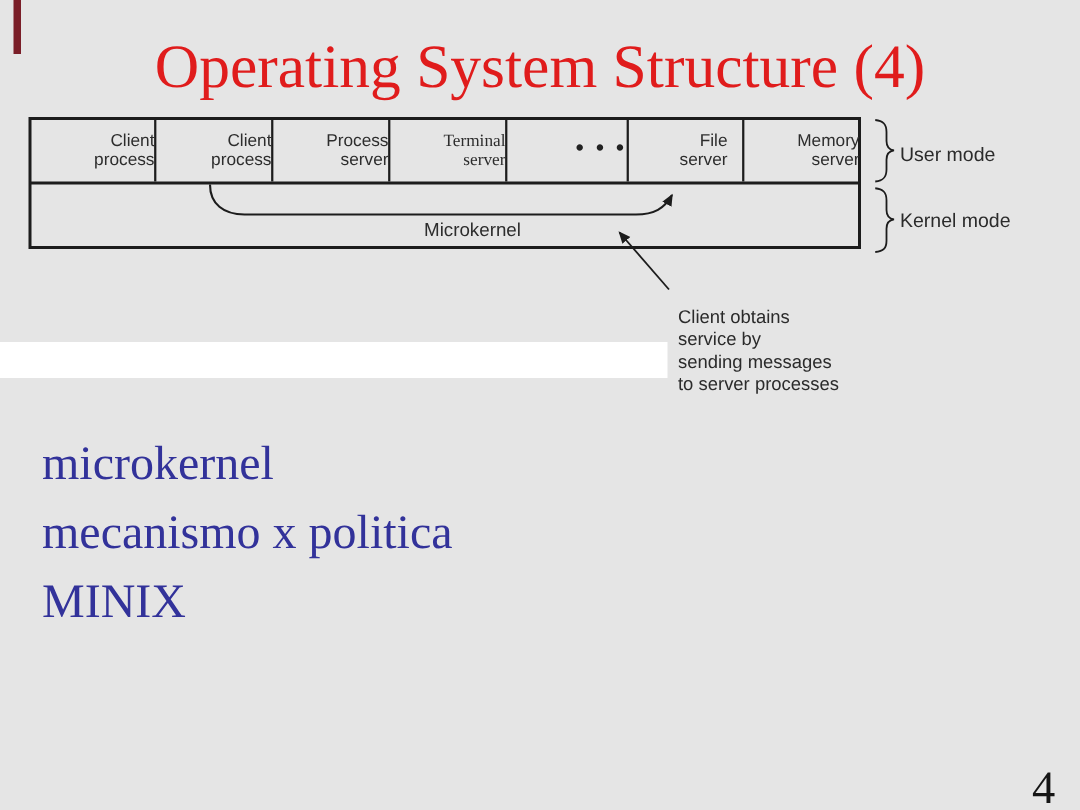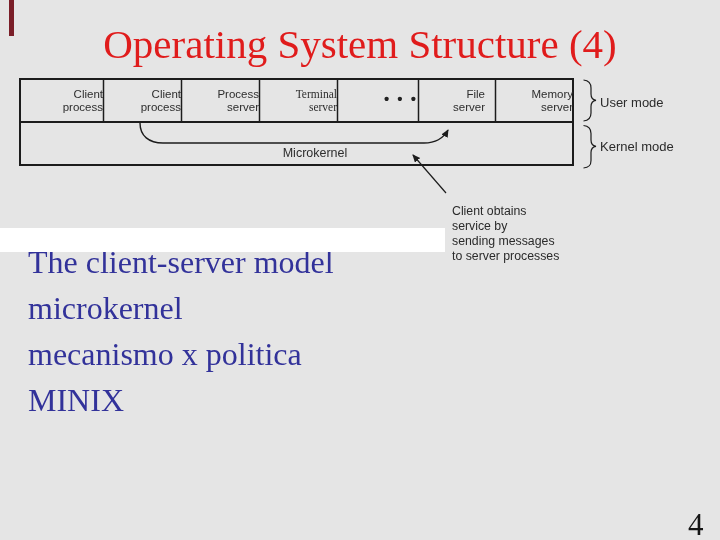--- a/index.html
+++ b/index.html
@@ -118,21 +118,20 @@
   </div>
 
   <div class="kernel-label">Microkernel</div>
   <div class="mode-label user-mode">User mode</div>
   <div class="mode-label kernel-mode">Kernel mode</div>
   <div class="annotation">Client obtains
 service by
 sending messages
 to server processes</div>
 
-  <div class="bullet b1">The client-server model</div>
   <div class="bullet b2">microkernel</div>
   <div class="bullet b3">mecanismo x politica</div>
   <div class="bullet b4">MINIX</div>
 
   <div class="clip-strip"></div>
 
   <div class="page-number">4</div>
 
 </div>
 

